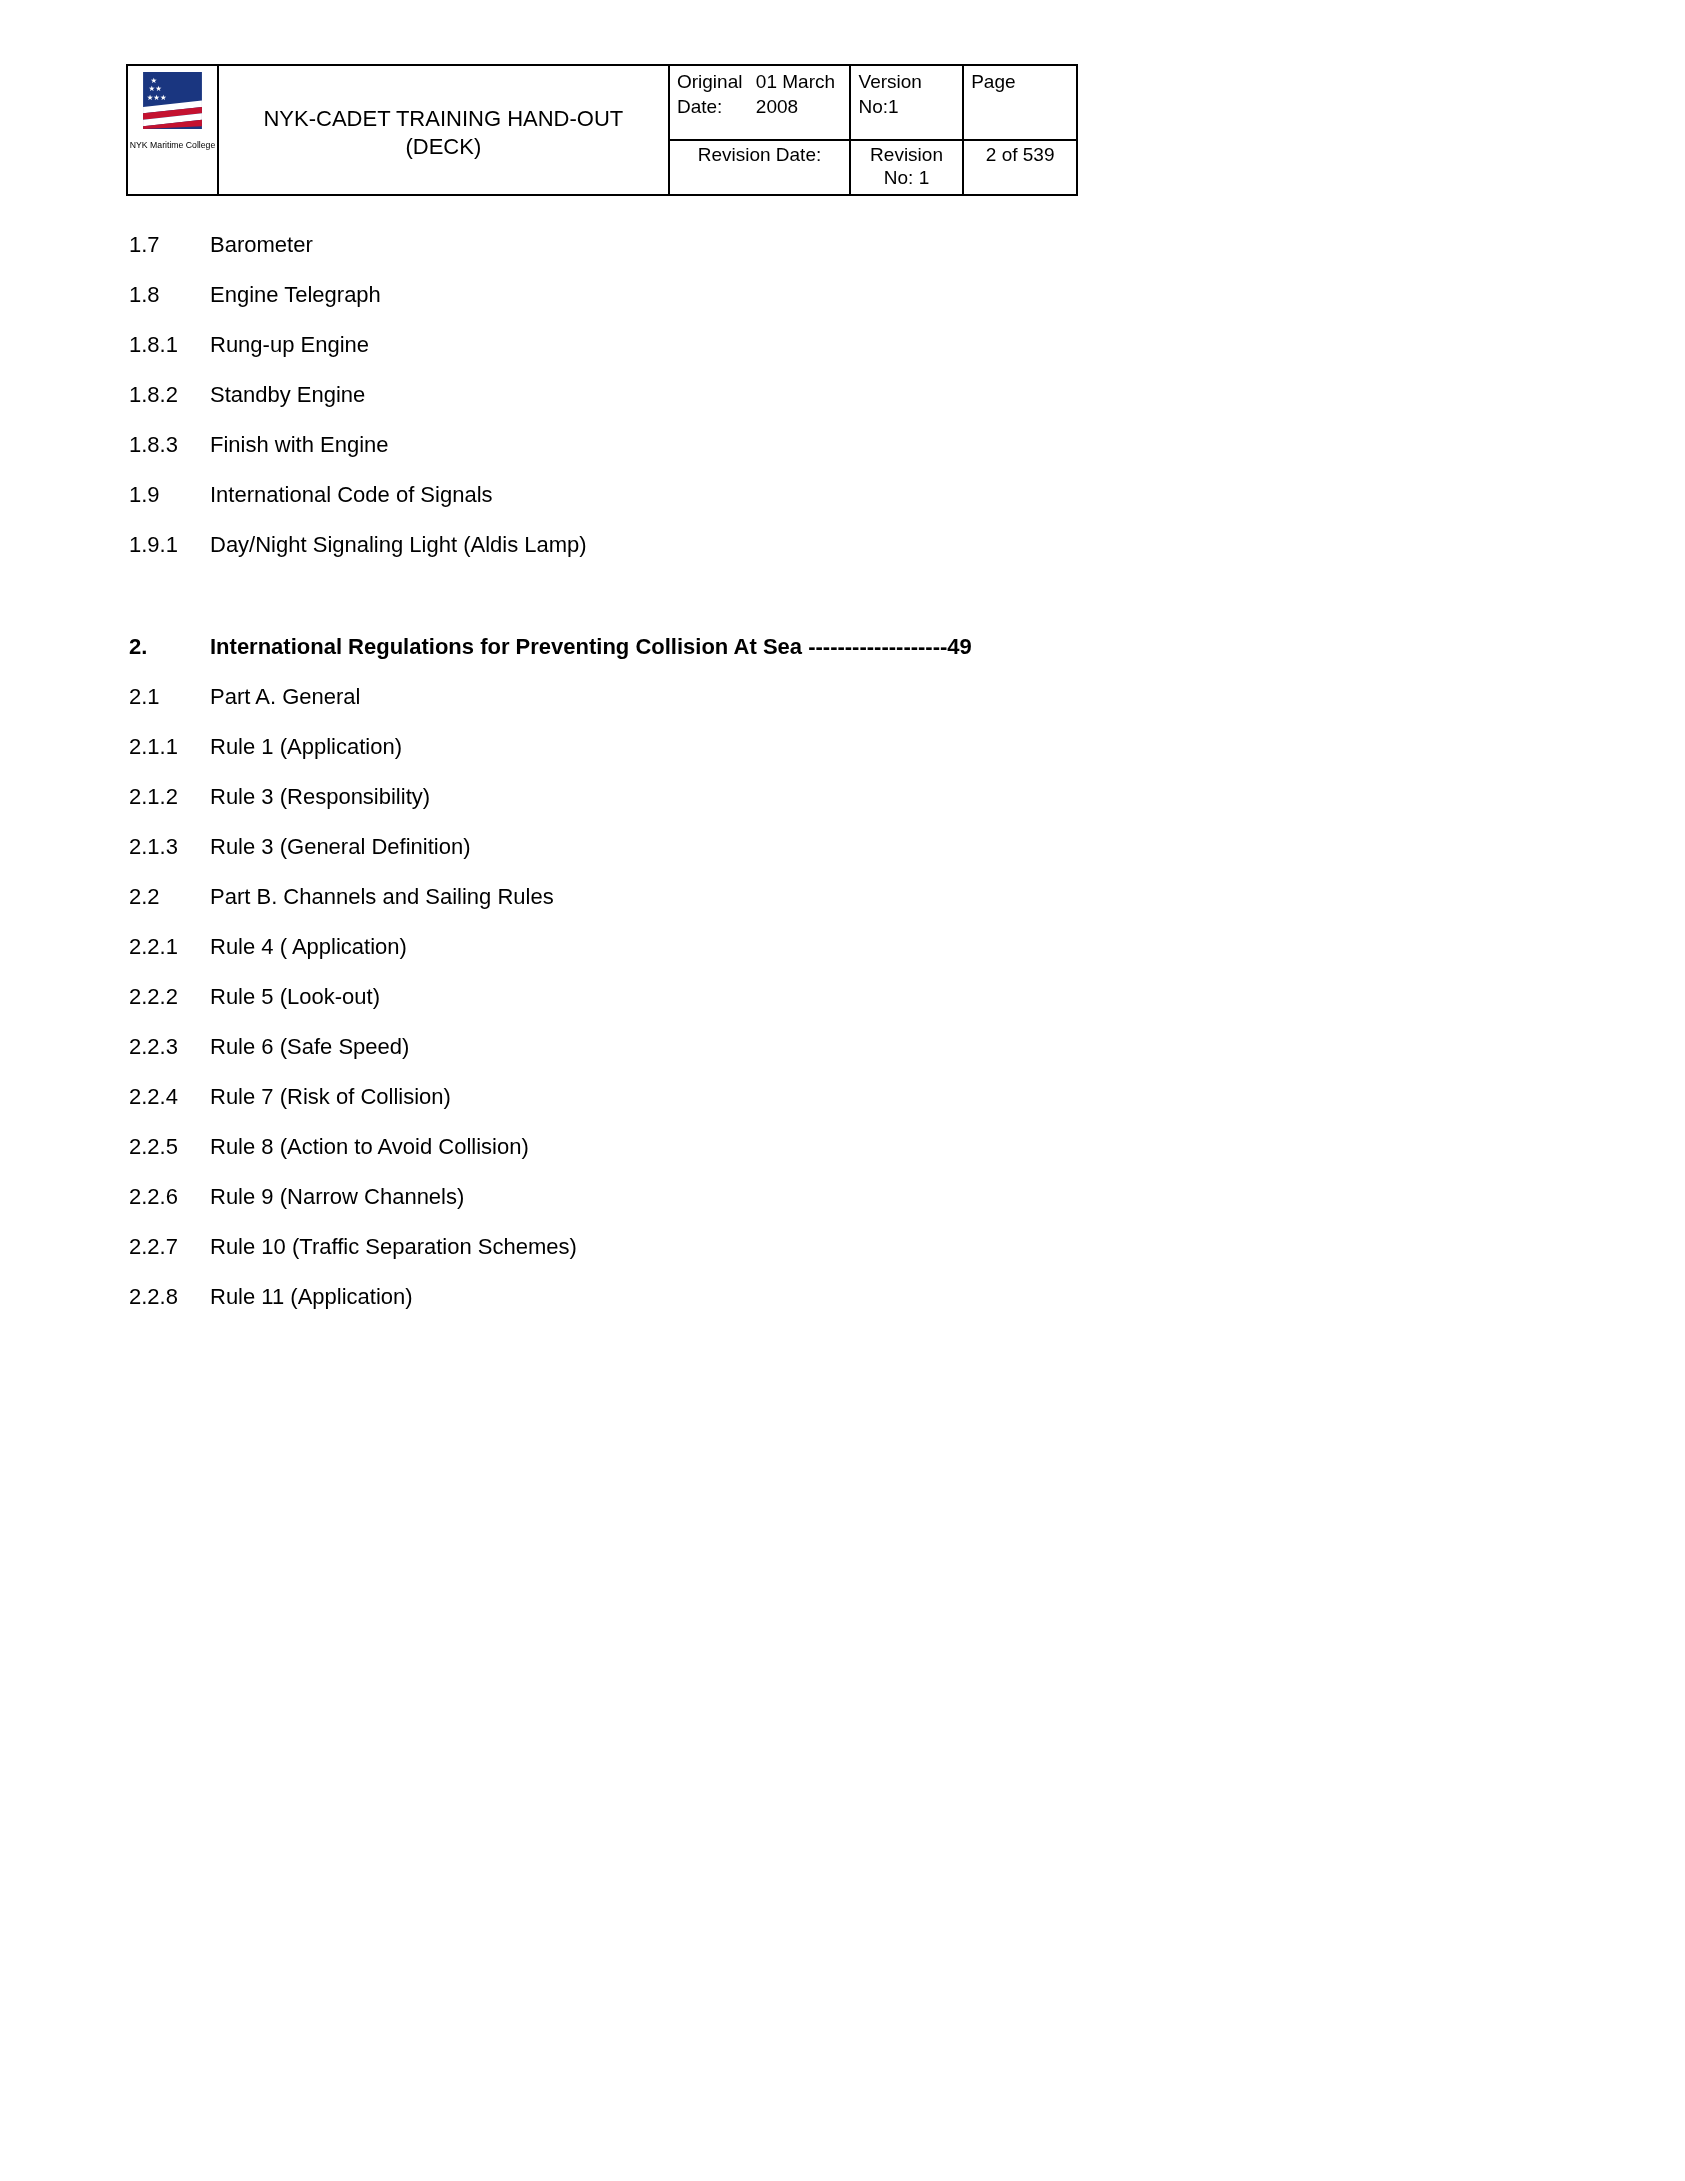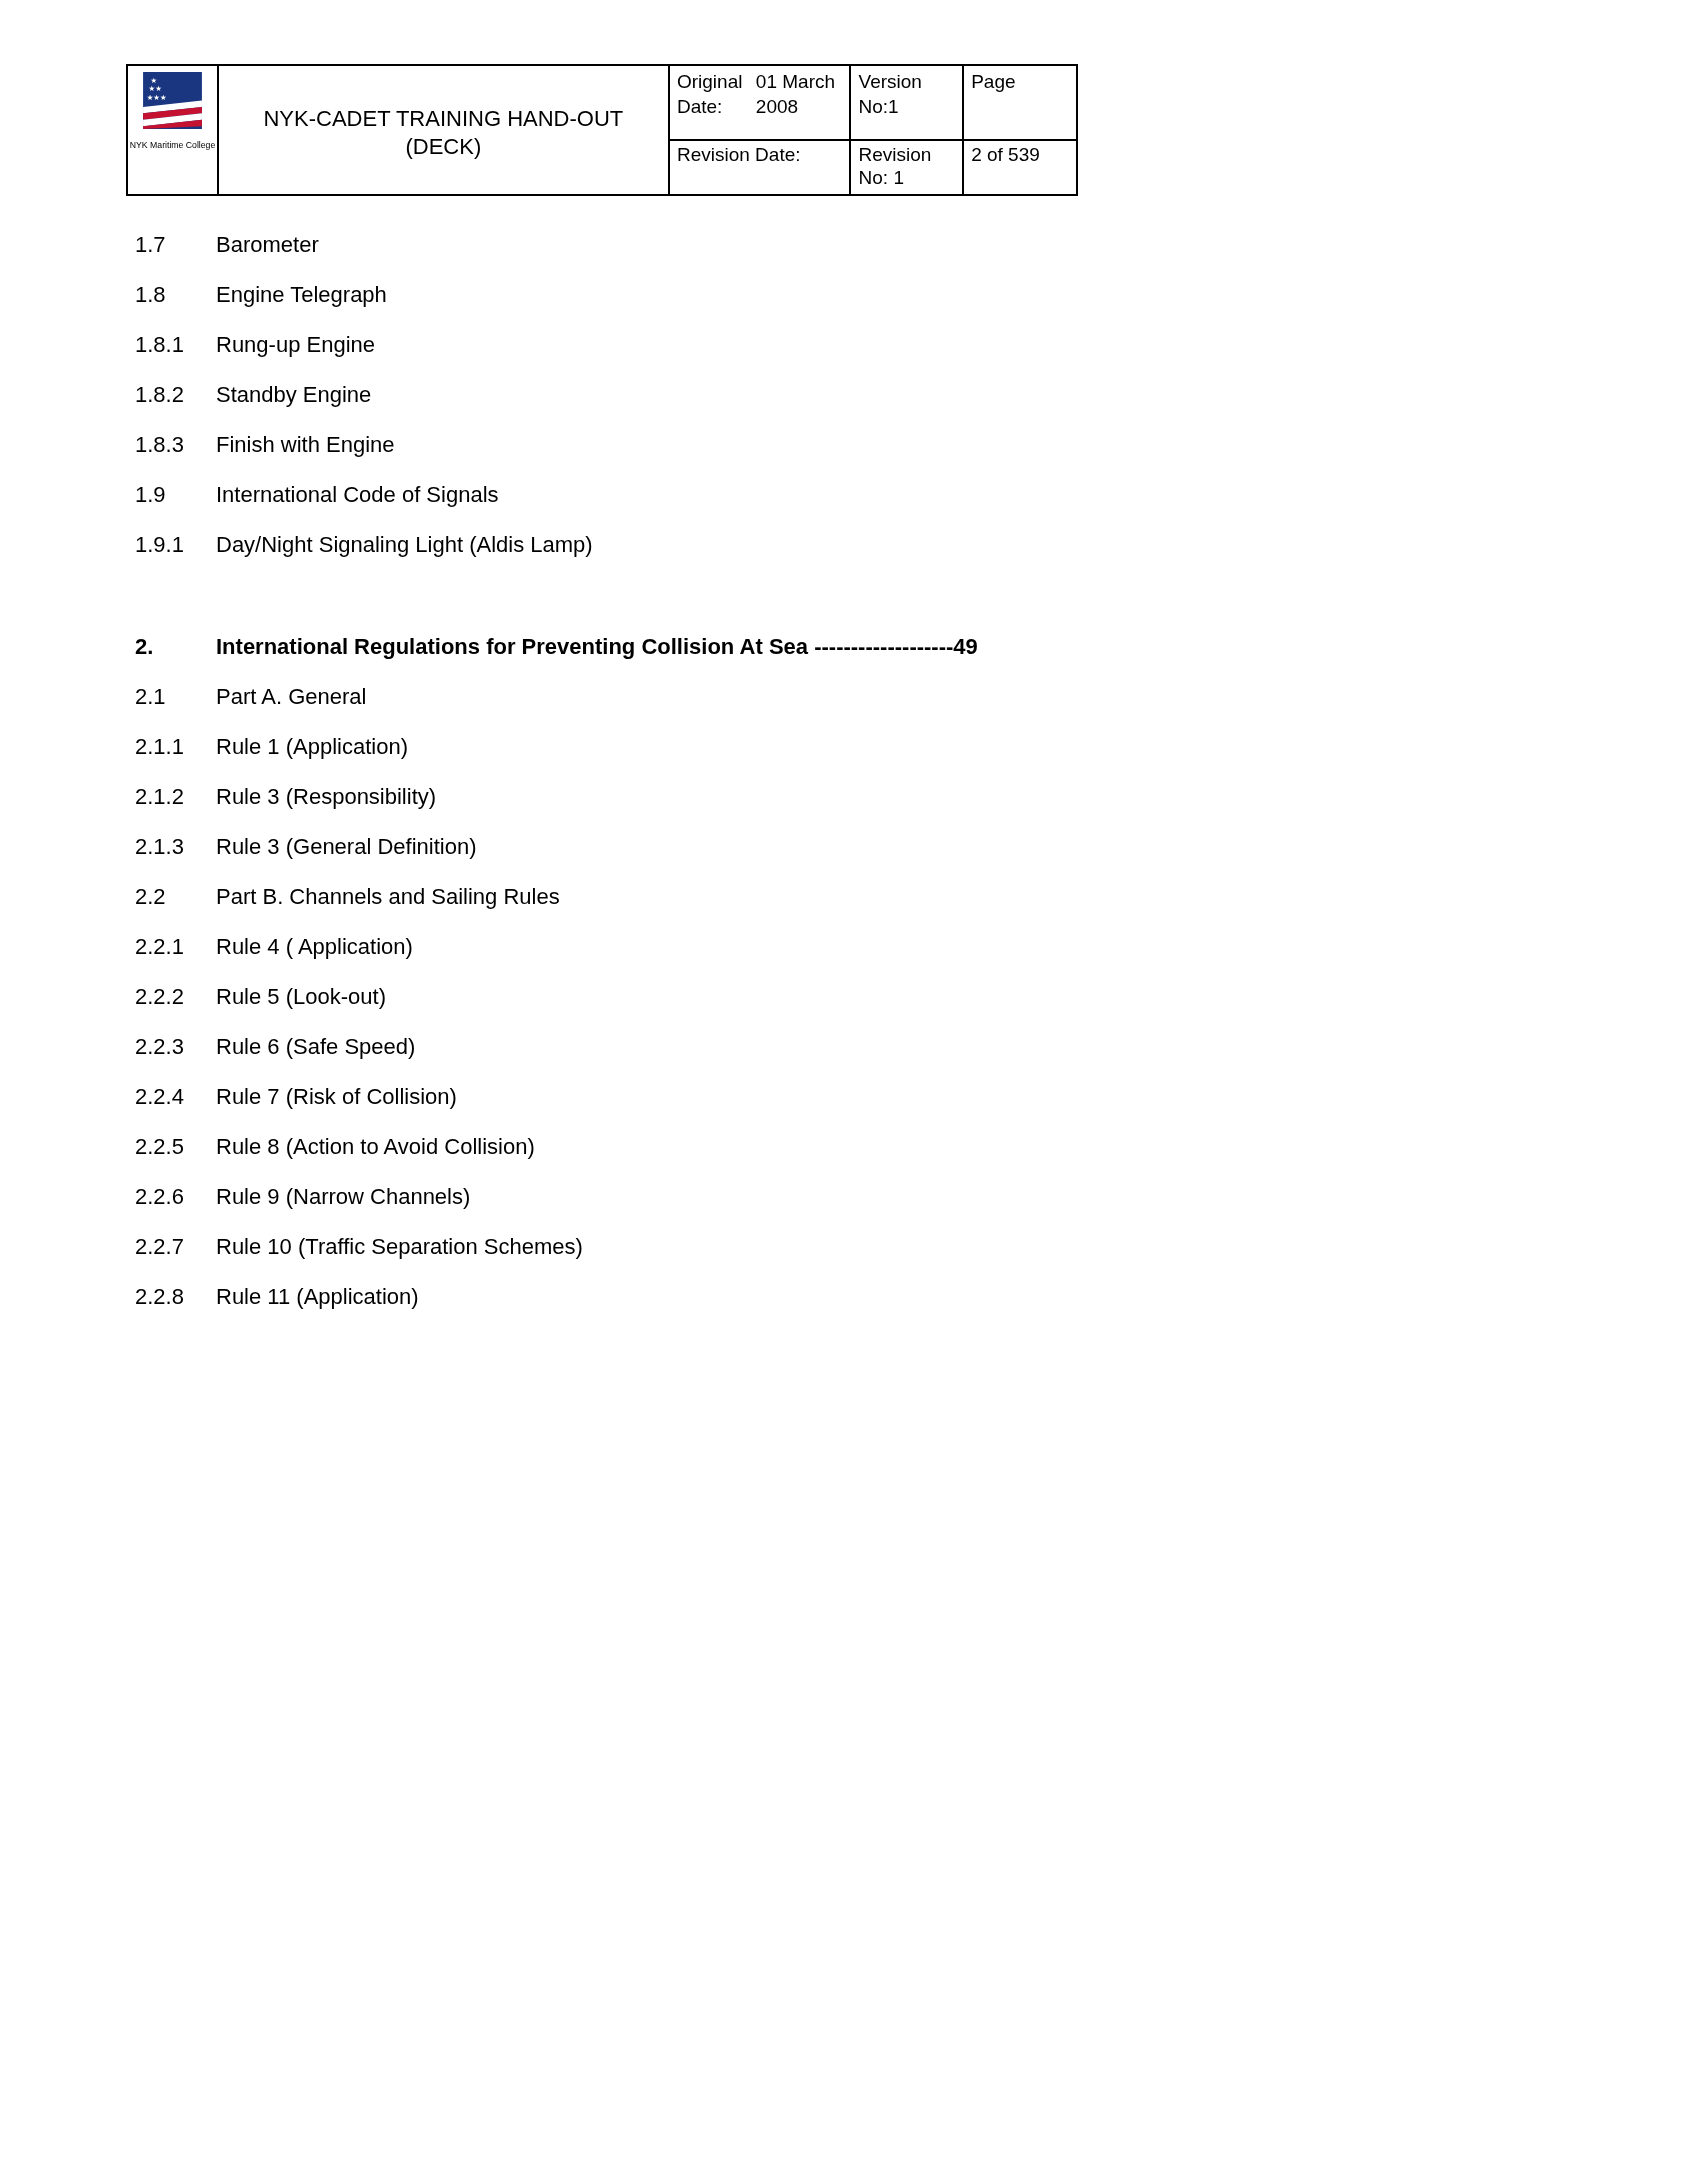--- a/index.html
+++ b/index.html
@@ -54,26 +54,26 @@
   }
   td.date-cell-top { width: 165px; height: 67px; }
   .date-cell-inner {
     display: flex;
     flex-direction: row;
     justify-content: center;
     height: 57px;
   }
   td.version-cell-top { width: 96px; height: 67px; }
   td.page-cell-top { width: 98px; height: 67px; }
-  tr.header-row-bottom td { height: 48px; line-height: 23px; }
+  tr.header-row-bottom td { height: 48px; line-height: 23px; text-align: center; }
 
   
   .toc {
     position: absolute;
-    left: 135px;
+    left: 129px;
     top: 220px;
     width: 1359px;
   }
   .toc-row {
     display: flex;
     align-items: center;
     height: 50px;
     font-size: 22px;
     white-space: pre;
   }

